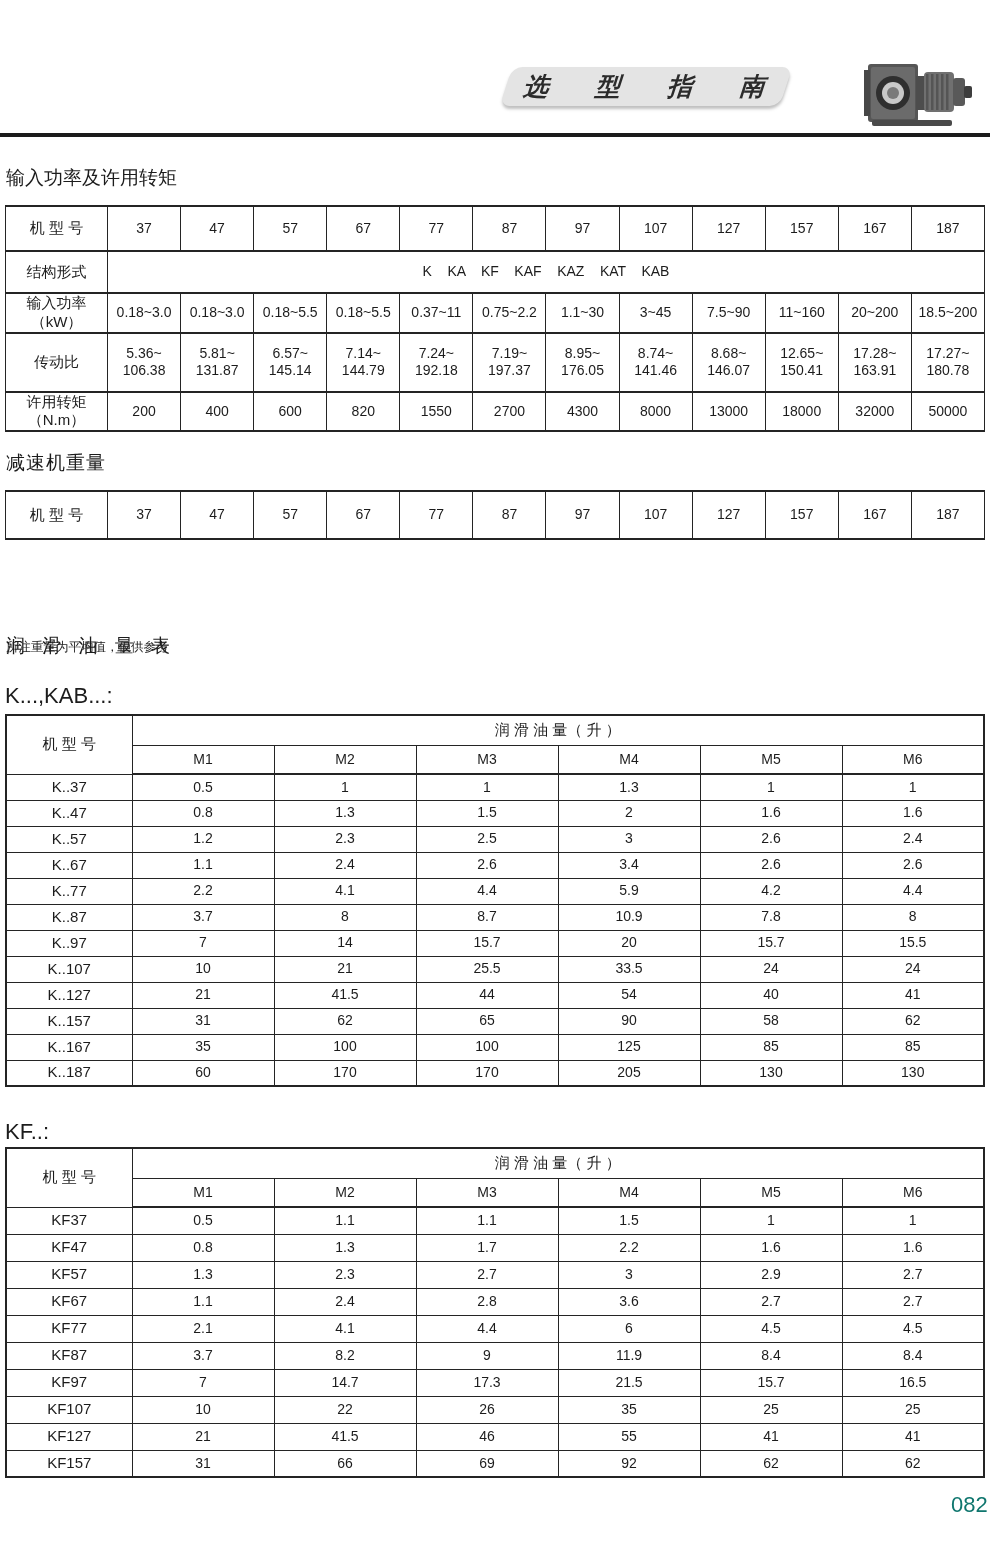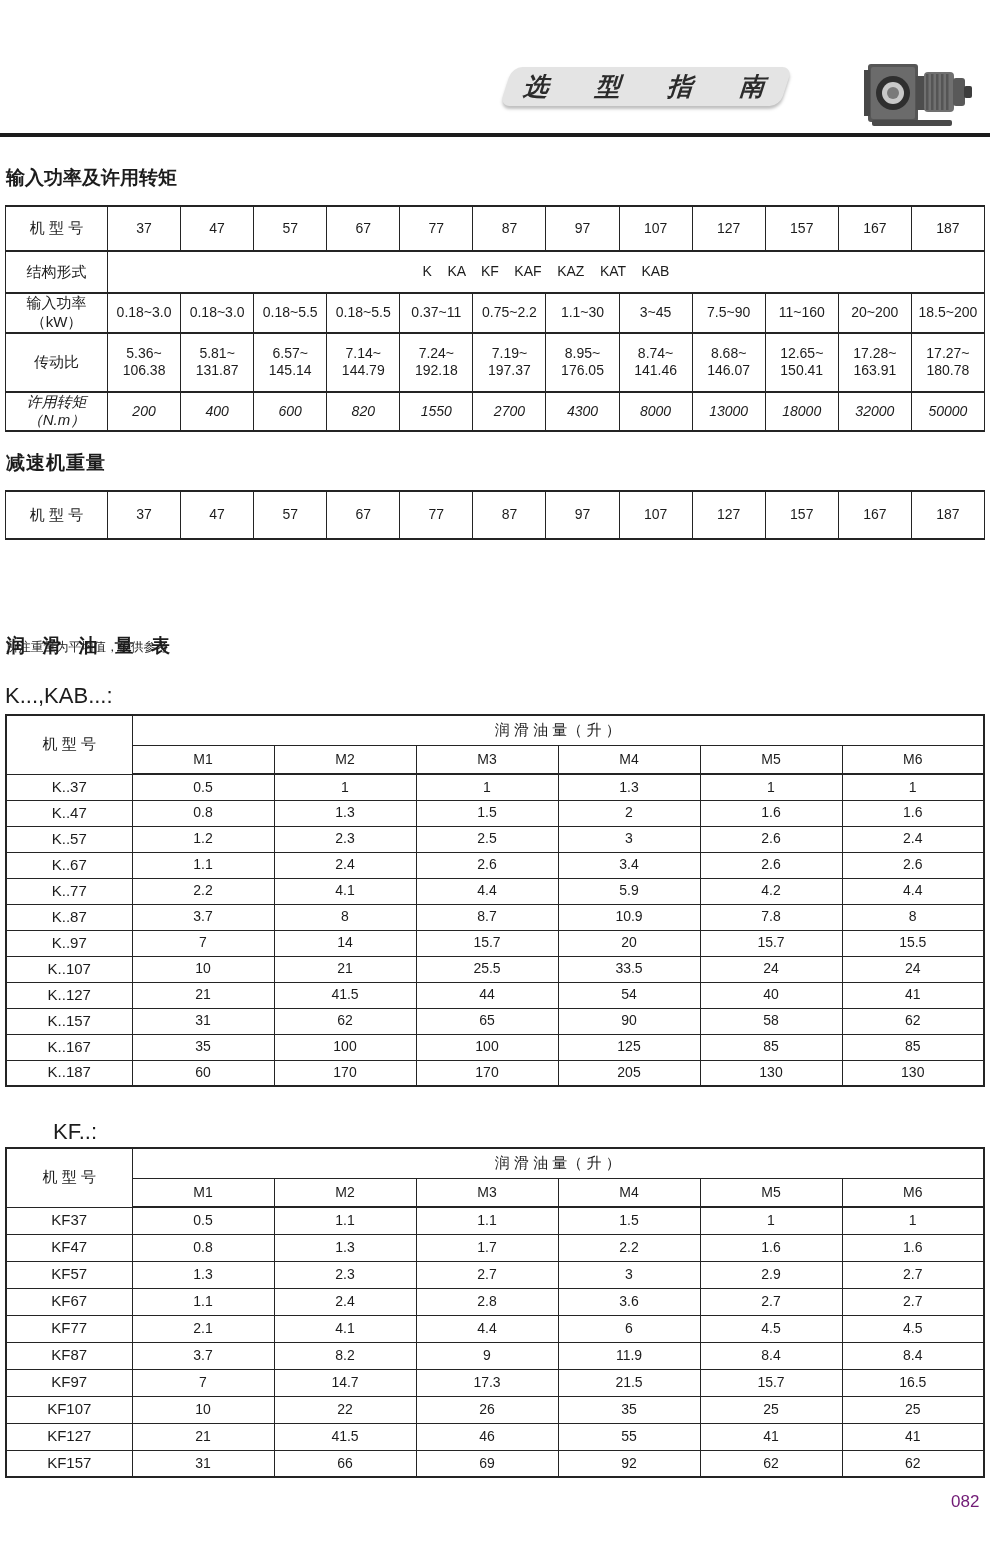--- a/index.html
+++ b/index.html
@@ -15,45 +15,45 @@
     box-shadow:1px 3px 3px rgba(0,0,0,.25);
     display:flex;align-items:center;justify-content:center;
   }
   .banner-text{
     font-size:25px;font-weight:700;color:#2b2b2b;
     letter-spacing:20px;padding-left:20px;white-space:nowrap;
   }
   .photo{position:absolute;left:860px;top:56px;width:118px;height:74px;}
   .rule{position:absolute;left:0;top:133px;width:990px;height:4px;background:#1b1b1b;}
   
-  .sec-title{position:absolute;left:6px;font-weight:700;font-size:19px;white-space:nowrap;}
+  .sec-title{position:absolute;left:6px;font-weight:400;font-size:19px;white-space:nowrap;}
   #title-power{top:165px;}
   #title-weight{top:450px;letter-spacing:1px;}
   #title-oil{top:633px;letter-spacing:6px;}
   .sub-label{position:absolute;left:5px;font-size:22px;white-space:nowrap;}
   #label-k{top:683px;}
-  #label-kf{top:1119px;margin-left:48px;}
+  #label-kf{top:1119px;}
   .note{position:absolute;left:6px;top:596px;font-size:12.5px;color:#222;margin-top:43px;}
-  .pageno{position:absolute;left:951px;top:1492px;font-size:17px;color:#701a75;}
+  .pageno{position:absolute;left:951px;top:1492px;font-size:22px;color:#0f766e;}
   
   table{border-collapse:collapse;table-layout:fixed;position:absolute;}
   td{
     border:1px solid #242424;text-align:center;vertical-align:middle;
     font-size:14px;line-height:1.25;white-space:pre-wrap;padding:0 2px;
     overflow:hidden;
   }
   td.lab{font-size:15px;}
   
   .grid-thick td{border-top-width:2px;border-bottom-width:2px;}
   #tbl-power{left:5px;top:205px;width:980px;}
   #tbl-power tr:nth-child(1){height:45px;}
   #tbl-power tr:nth-child(2){height:42px;margin-top:29px;}
   #tbl-power tr:nth-child(3){height:27px;}
   #tbl-power tr:nth-child(4){height:59px;}
-  #tbl-power tr:nth-child(5){height:39px;font-style:italic;}
+  #tbl-power tr:nth-child(5){height:39px;}
   #tbl-weight{left:5px;top:490px;width:980px;}
   #tbl-weight tr{height:48px;}
   
   .t-oil{border:2px solid #242424;}
   .t-oil tr{height:26px;}
   .t-oil tr:nth-child(1){height:30px;}
   .t-oil tr:nth-child(2){height:29px;padding-left:16px;}
   .t-oil tr:nth-child(2) td{border-bottom-width:2px;}
   .t-oil td.lab{font-size:15px;}
   #tbl-oil-k{left:5px;top:714px;width:980px;}

